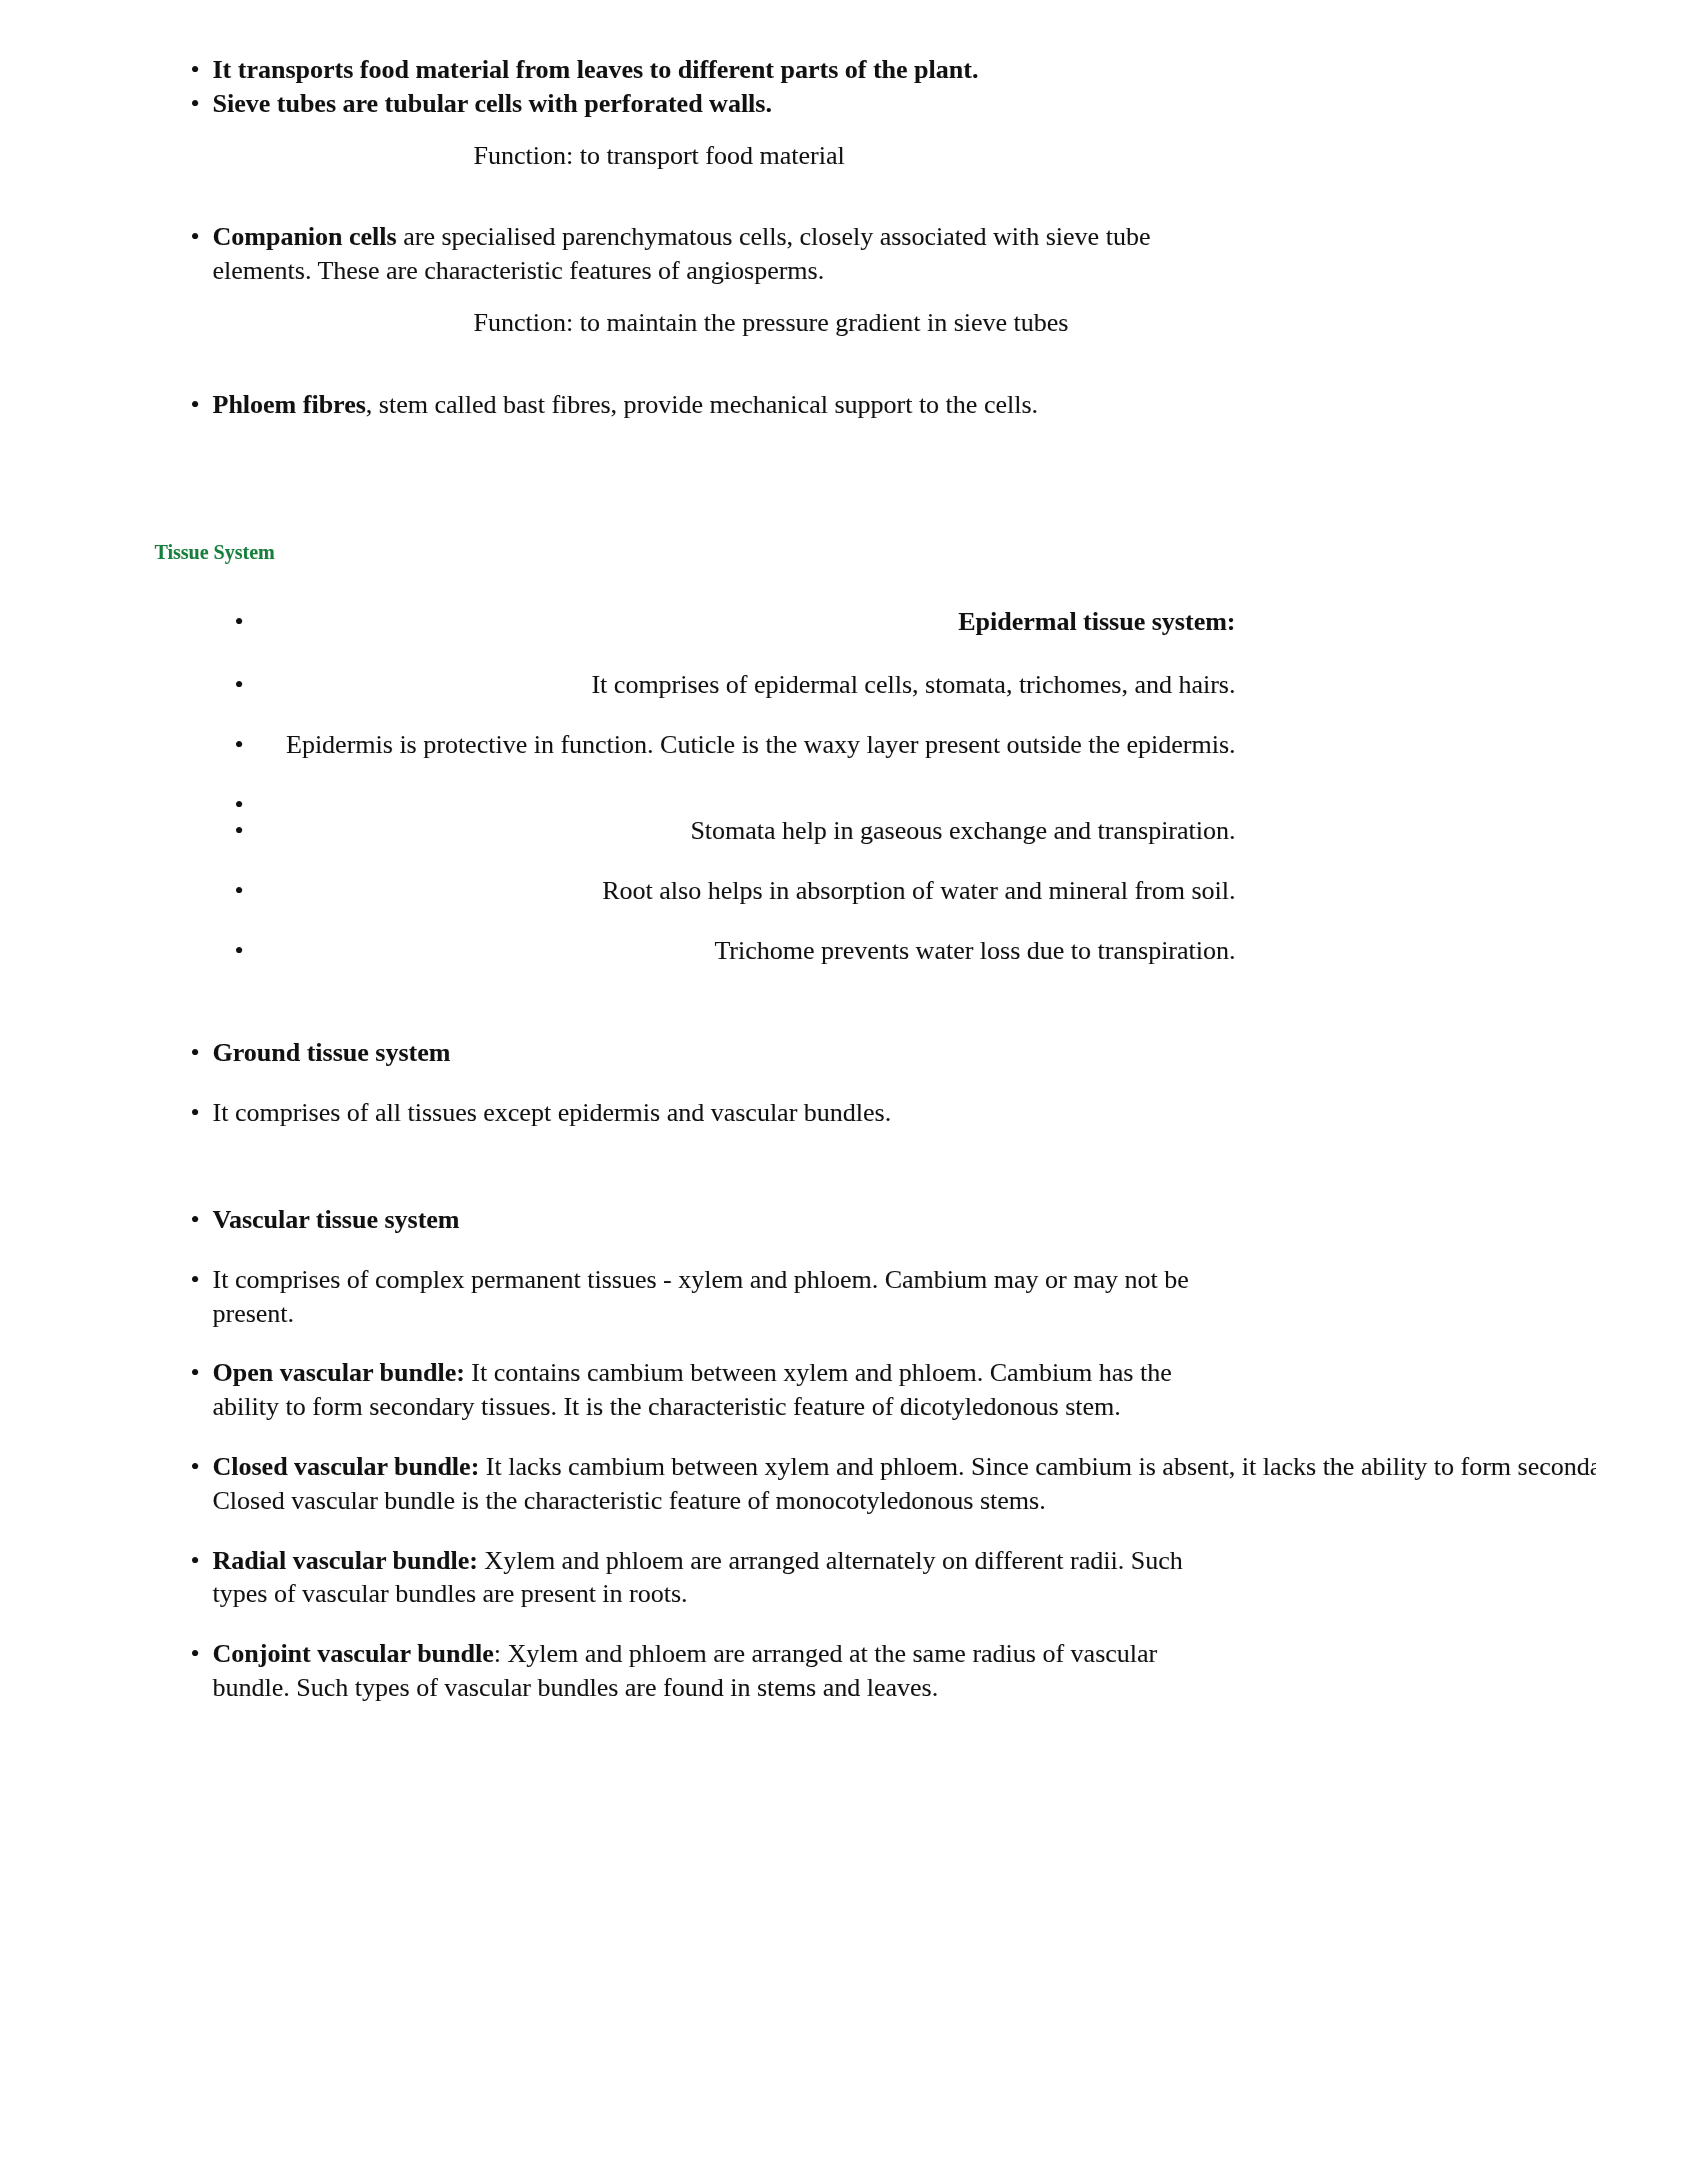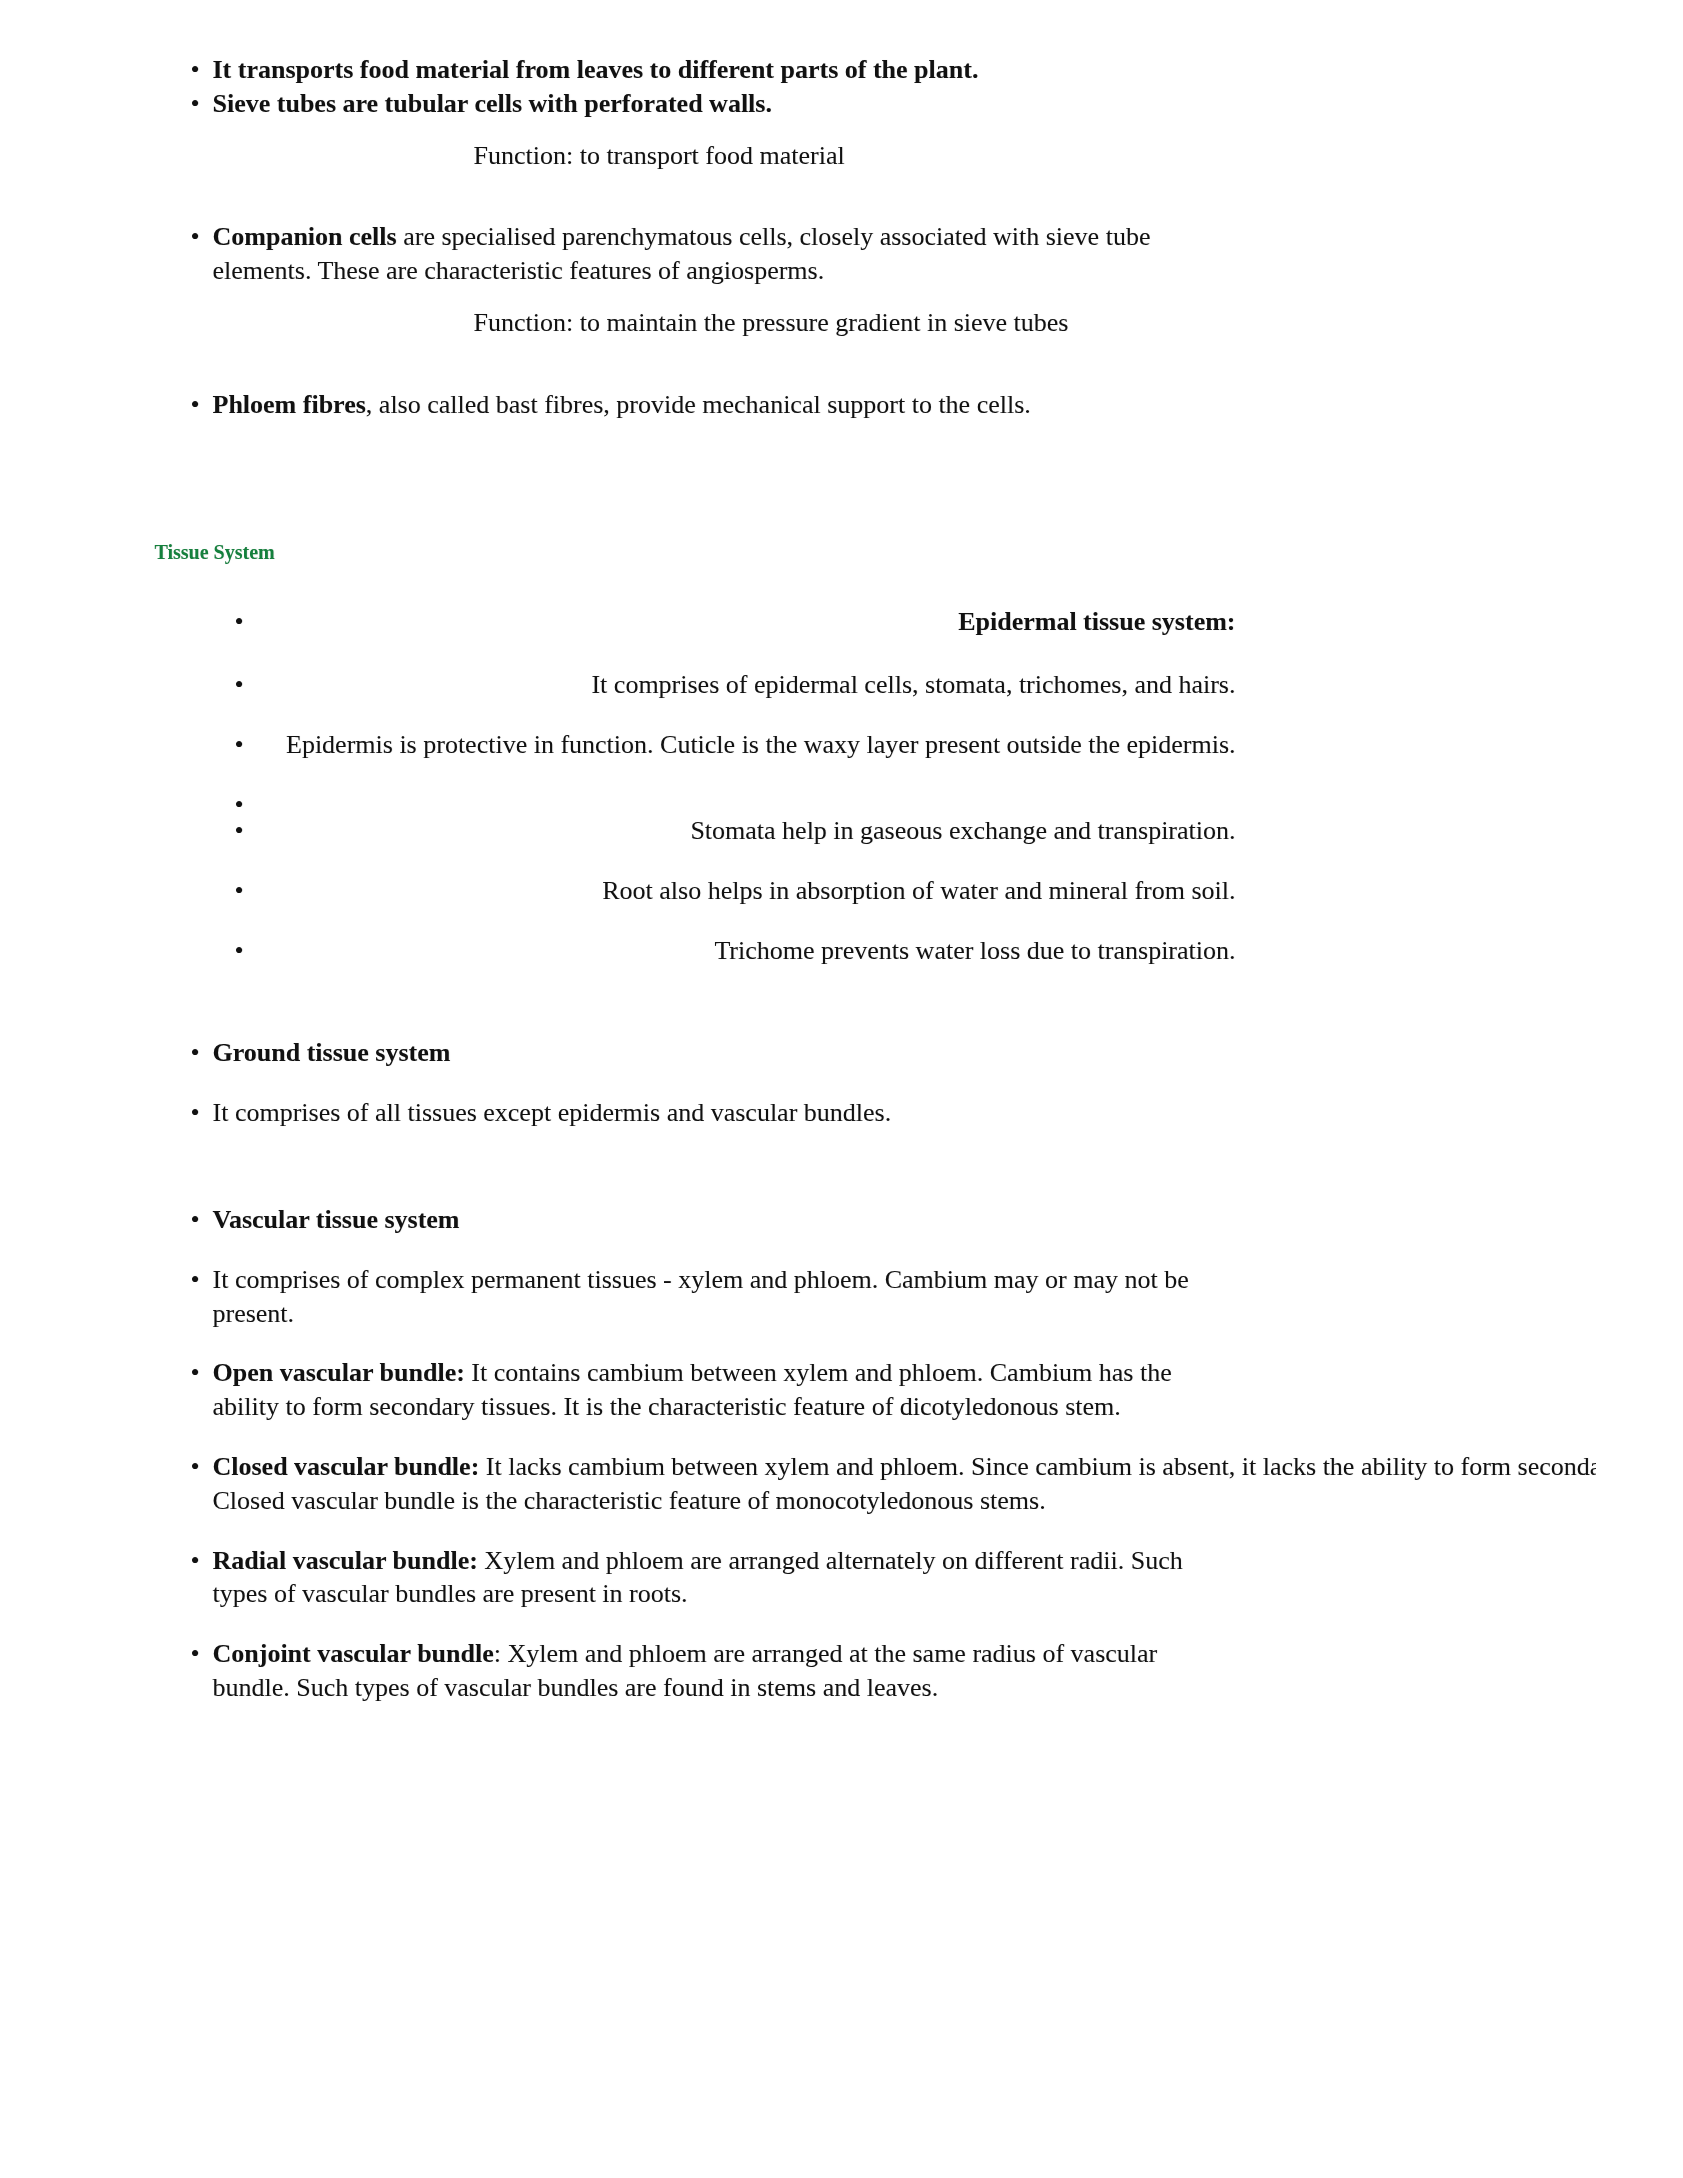--- a/index.html
+++ b/index.html
@@ -143,21 +143,21 @@
 
     <div class="sp-18"></div>
 
     <div class="func-line">Function: to maintain the pressure gradient in sieve tubes</div>
 
     <div class="sp-48"></div>
 
     <ul class="lvl lvl1">
       <li class="item" style="padding-right: 535px;">
         <span class="bullet"></span>
-        <span class="txt"><b>Phloem fibres</b><span>, also called bast fibres, provide mechanical support to the cells.</span></span>
+        <span class="txt"><b>Phloem fibres</b><span>, stem called bast fibres, provide mechanical support to the cells.</span></span>
       </li>
     </ul>
 
     <div class="sp-70"></div>
     <div class="sp-48"></div>
 
     <div class="heading">Tissue System</div>
 
     <div class="sp-40"></div>
 

